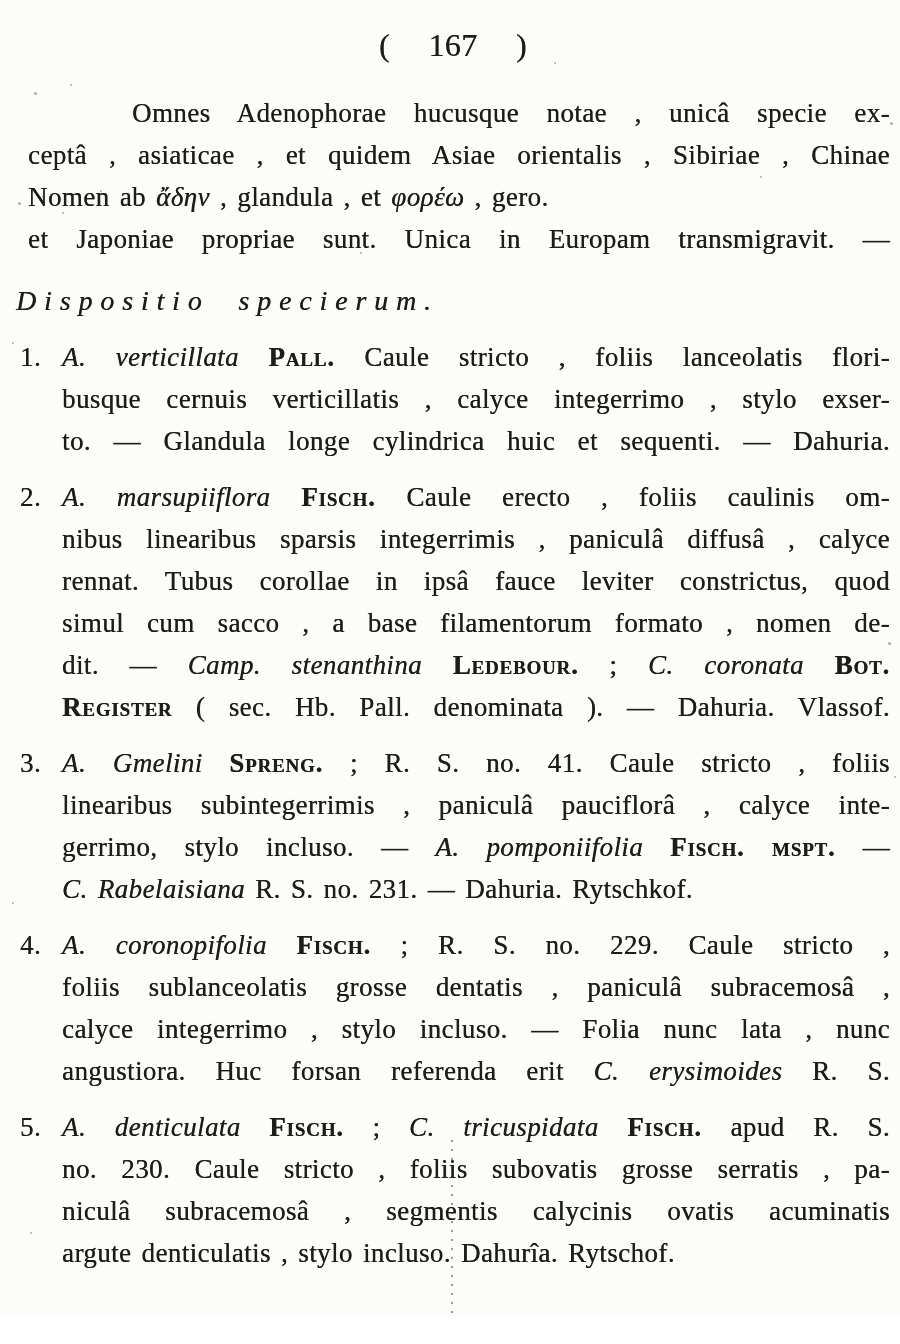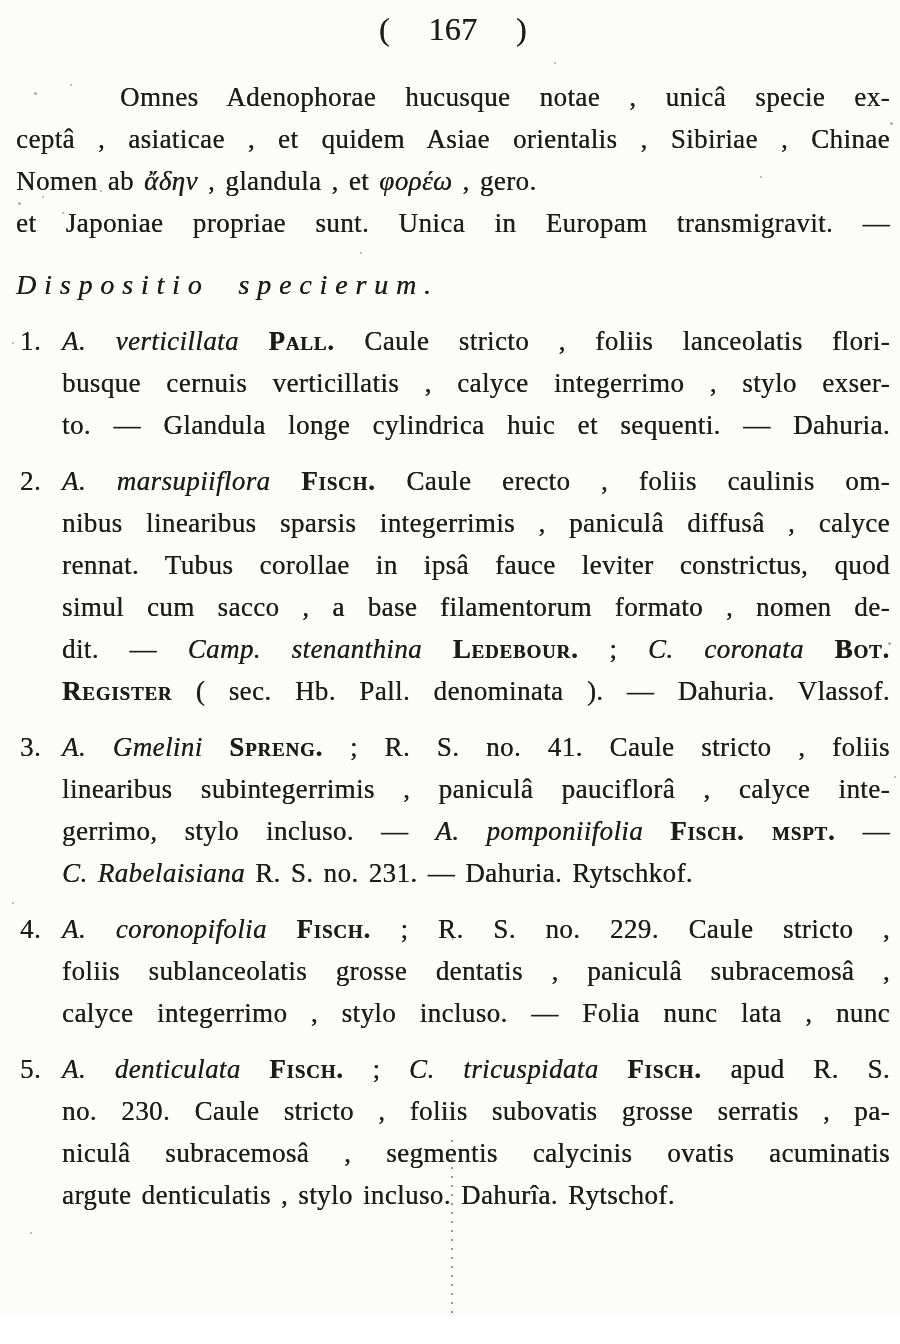--- a/index.html
+++ b/index.html
@@ -7,38 +7,38 @@
     position: relative;
     width: 900px;
     height: 1316px;
     box-sizing: border-box;
     background: #fcfcfa;
     color: #1d1c18;
     font-family: "Liberation Serif", "DejaVu Serif", serif;
     font-size: 27px;
     letter-spacing: 0.4px;
     word-spacing: 3px;
-    padding: 8px 10px 0 16px;
+    padding: 24px 10px 0 16px;
     overflow: hidden;
     text-shadow: 0.3px 0.3px 0.45px rgba(28, 26, 20, 0.85);
   }
   .pagenum {
     text-align: center;
     font-size: 32px;
     word-spacing: 30px;
     line-height: 42px;
     height: 42px;
   }
   .line {
     line-height: 42px;
     text-align: justify;
     text-align-last: justify;
   }
   .line.short { text-align-last: left; }
-  .para { margin-top: 26px; }
+  .para { margin-top: 26px; margin-left: 12px; }
   .para .line:first-child { text-indent: 104px; }
   .heading {
     font-style: italic;
     font-size: 28px;
     letter-spacing: 0.28em;
     word-spacing: 0.5em;
     line-height: 42px;
     margin: 20px 0 8px 0;
   }
   .item { position: relative; padding-left: 46px; margin-top: 14px; }
@@ -106,20 +106,21 @@
           <div class="line"><span>gerrimo, stylo incluso. — </span><span class="i">A. pomponiifolia</span><span> </span><span class="sc">Fisch. mspt.</span><span> —</span></div>
           <div class="line short"><span class="i">C. Rabelaisiana</span><span> R. S. no. 231. — Dahuria. Rytschkof.</span></div>
         </div>
       </div>
       <div class="item">
         <span class="num">4.</span>
         <div>
           <div class="line"><span class="i">A. coronopifolia</span><span> </span><span class="sc">Fisch.</span><span> ; R. S. no. 229. Caule stricto ,</span></div>
           <div class="line"><span>foliis sublanceolatis grosse dentatis , paniculâ subracemosâ ,</span></div>
           <div class="line"><span>calyce integerrimo , stylo incluso. — Folia nunc lata , nunc</span></div>
+          <div class="line"><span>angustiora. Huc forsan referenda erit </span><span class="i">C. erysimoides</span><span> R. S.</span></div>
         </div>
       </div>
       <div class="item">
         <span class="num">5.</span>
         <div>
           <div class="line"><span class="i">A. denticulata</span><span> </span><span class="sc">Fisch.</span><span> ; </span><span class="i">C. tricuspidata</span><span> </span><span class="sc">Fisch.</span><span> apud R. S.</span></div>
           <div class="line"><span>no. 230. Caule stricto , foliis subovatis grosse serratis , pa-</span></div>
           <div class="line"><span>niculâ subracemosâ , segmentis calycinis ovatis acuminatis</span></div>
           <div class="line short"><span>argute denticulatis , stylo incluso. Dahurîa. Rytschof.</span></div>
         </div>

